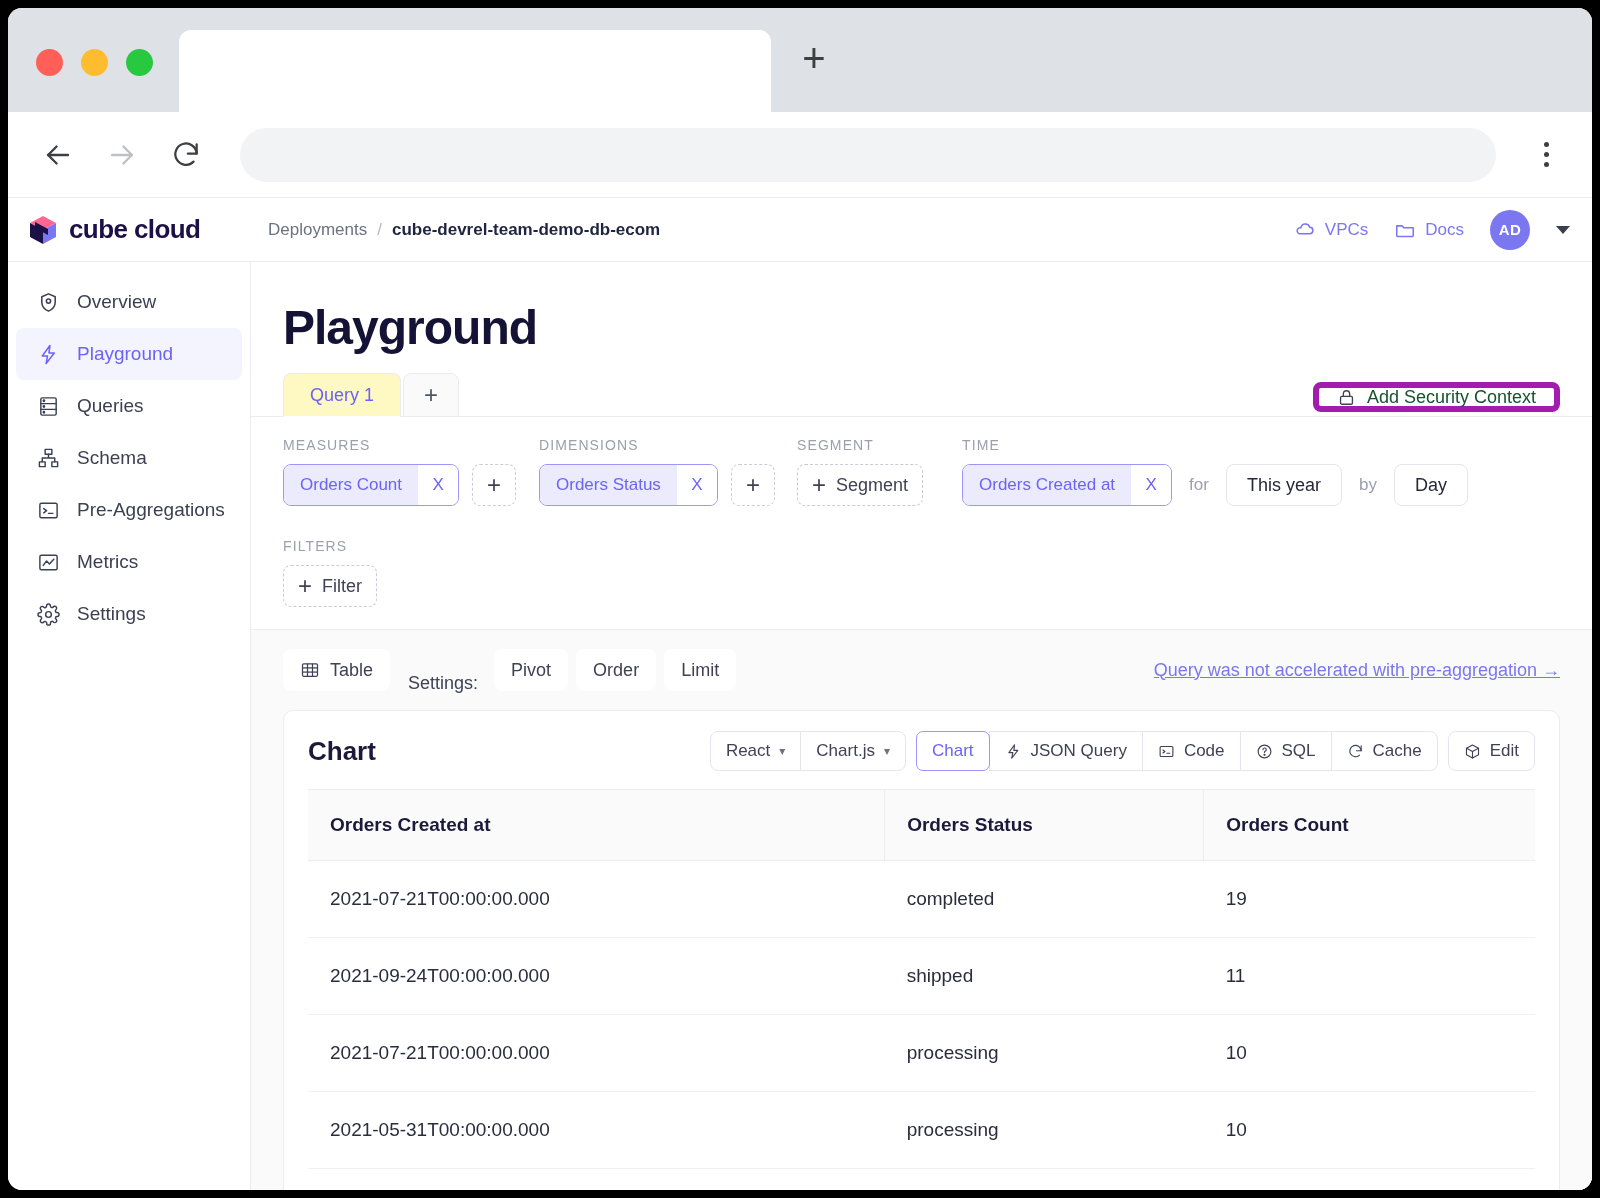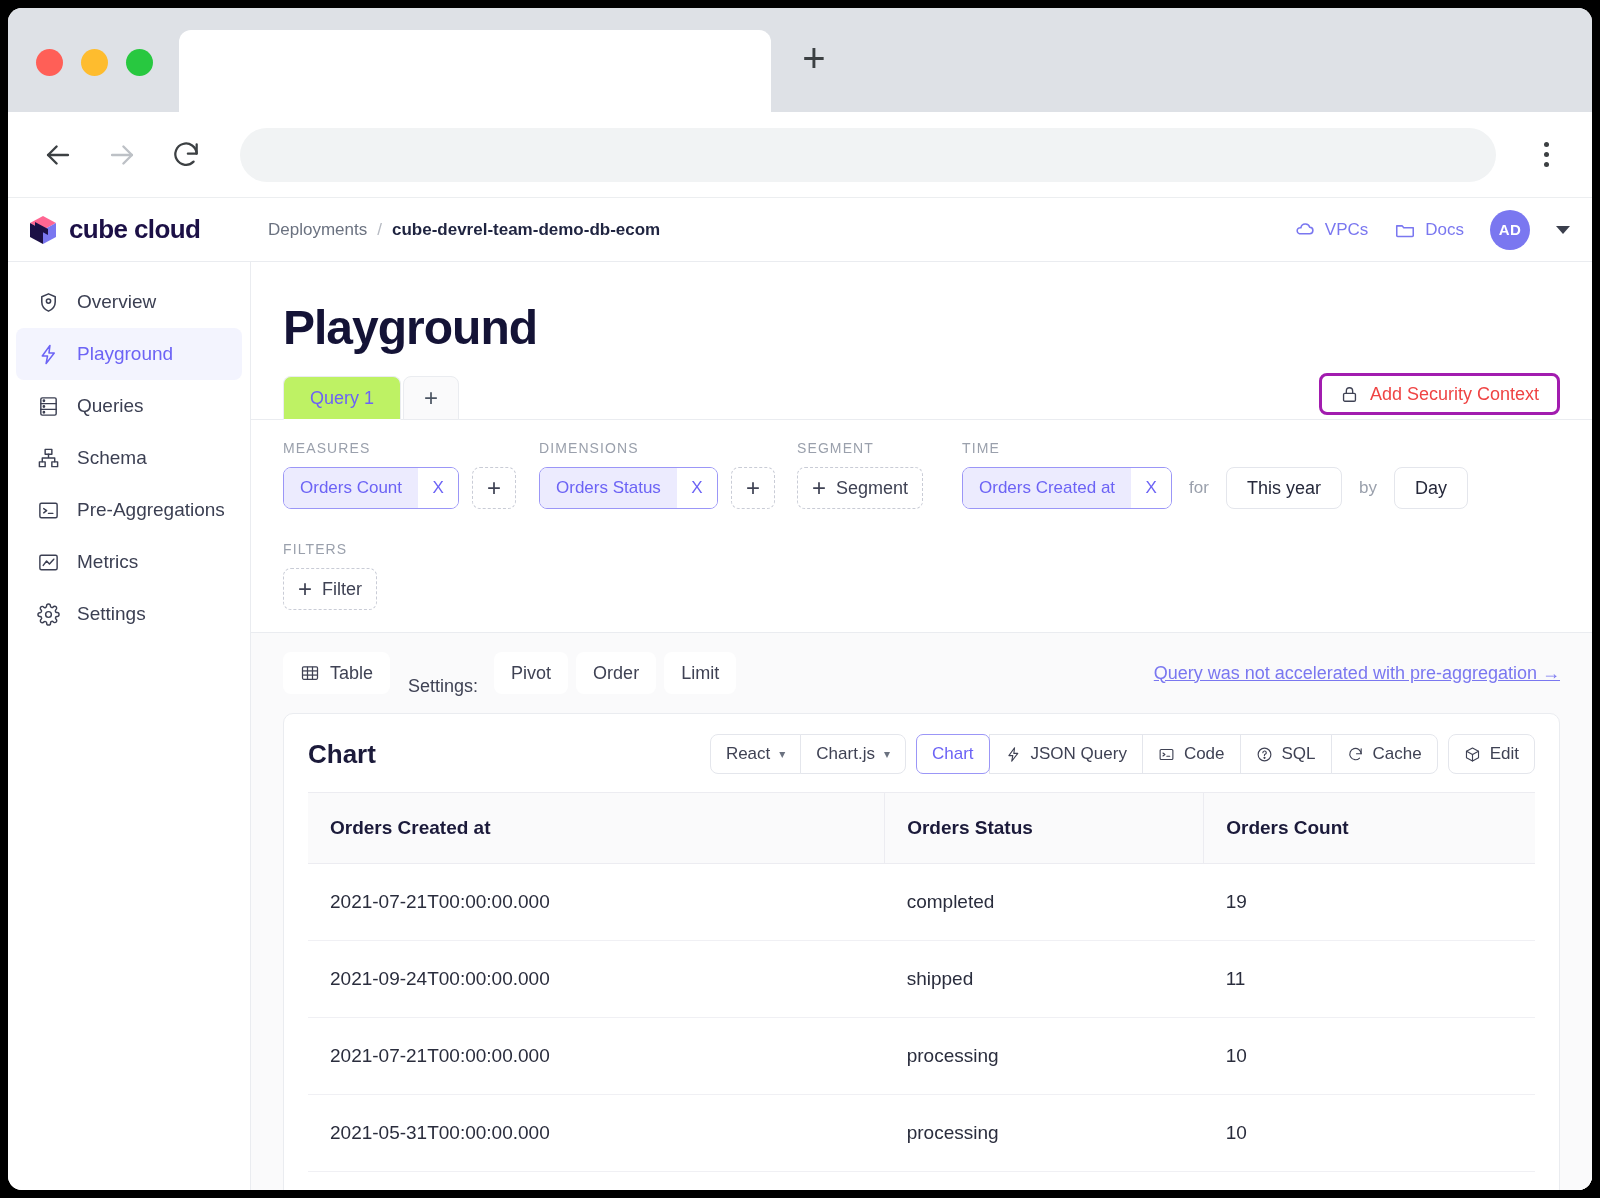--- a/index.html
+++ b/index.html
@@ -97,35 +97,35 @@
   .main { flex: 1; min-width: 0; overflow: hidden; display: flex; flex-direction: column; background: #fff; }
   .page-title { font-size: 48px; font-weight: 800; color: #141336; padding: 38px 0 18px 32px; letter-spacing: -1px; }
 
   
   .qtabs { display: flex; align-items: flex-end; padding: 0 32px; position: relative; }
   .qtabs:after {
     content: ""; position: absolute; left: 0; right: 0; bottom: 0; height: 1px; background: #eaecf0;
   }
   .qtab {
     height: 44px; padding: 0 26px; display: flex; align-items: center;
-    font-size: 18px; color: #6c63f5; background: #bef264;
+    font-size: 18px; color: #6c63f5; background: #fef9c3;
     border: 1px solid #eaecf0; border-bottom: 1px solid #fff;
     border-radius: 8px 8px 0 0; position: relative; z-index: 2;
   }
   .qtab-add {
     height: 44px; width: 56px; display: flex; align-items: center; justify-content: center;
     font-size: 24px; color: #4b5563; background: #fafafb;
     border: 1px solid #eaecf0; border-radius: 8px 8px 0 0; margin-left: 2px;
     position: relative; z-index: 2;
   }
   .sec-ctx {
     margin-left: auto; margin-bottom: 5px;
     display: flex; align-items: center; gap: 11px;
-    height: 42px; padding: 0 18px; border: 3px solid #a21caf; border-radius: 8px;
-    font-size: 18px; color: #ef4444; background: #fff;
+    height: 30px; padding: 0 18px; border: 6px solid #a21caf; border-radius: 8px;
+    font-size: 18px; color: #14532d; background: #fff;
   }
 
   
   .members { padding: 20px 32px 0 32px; }
   .mrow { display: flex; align-items: flex-start; }
   .mgroup { display: flex; flex-direction: column; }
   .mlabel { font-size: 14px; letter-spacing: 1.1px; color: #9aa0ac; margin-bottom: 11px; }
   .mcontrols { display: flex; align-items: center; gap: 13px; }
   .pill {
     display: flex; align-items: stretch; height: 42px;

